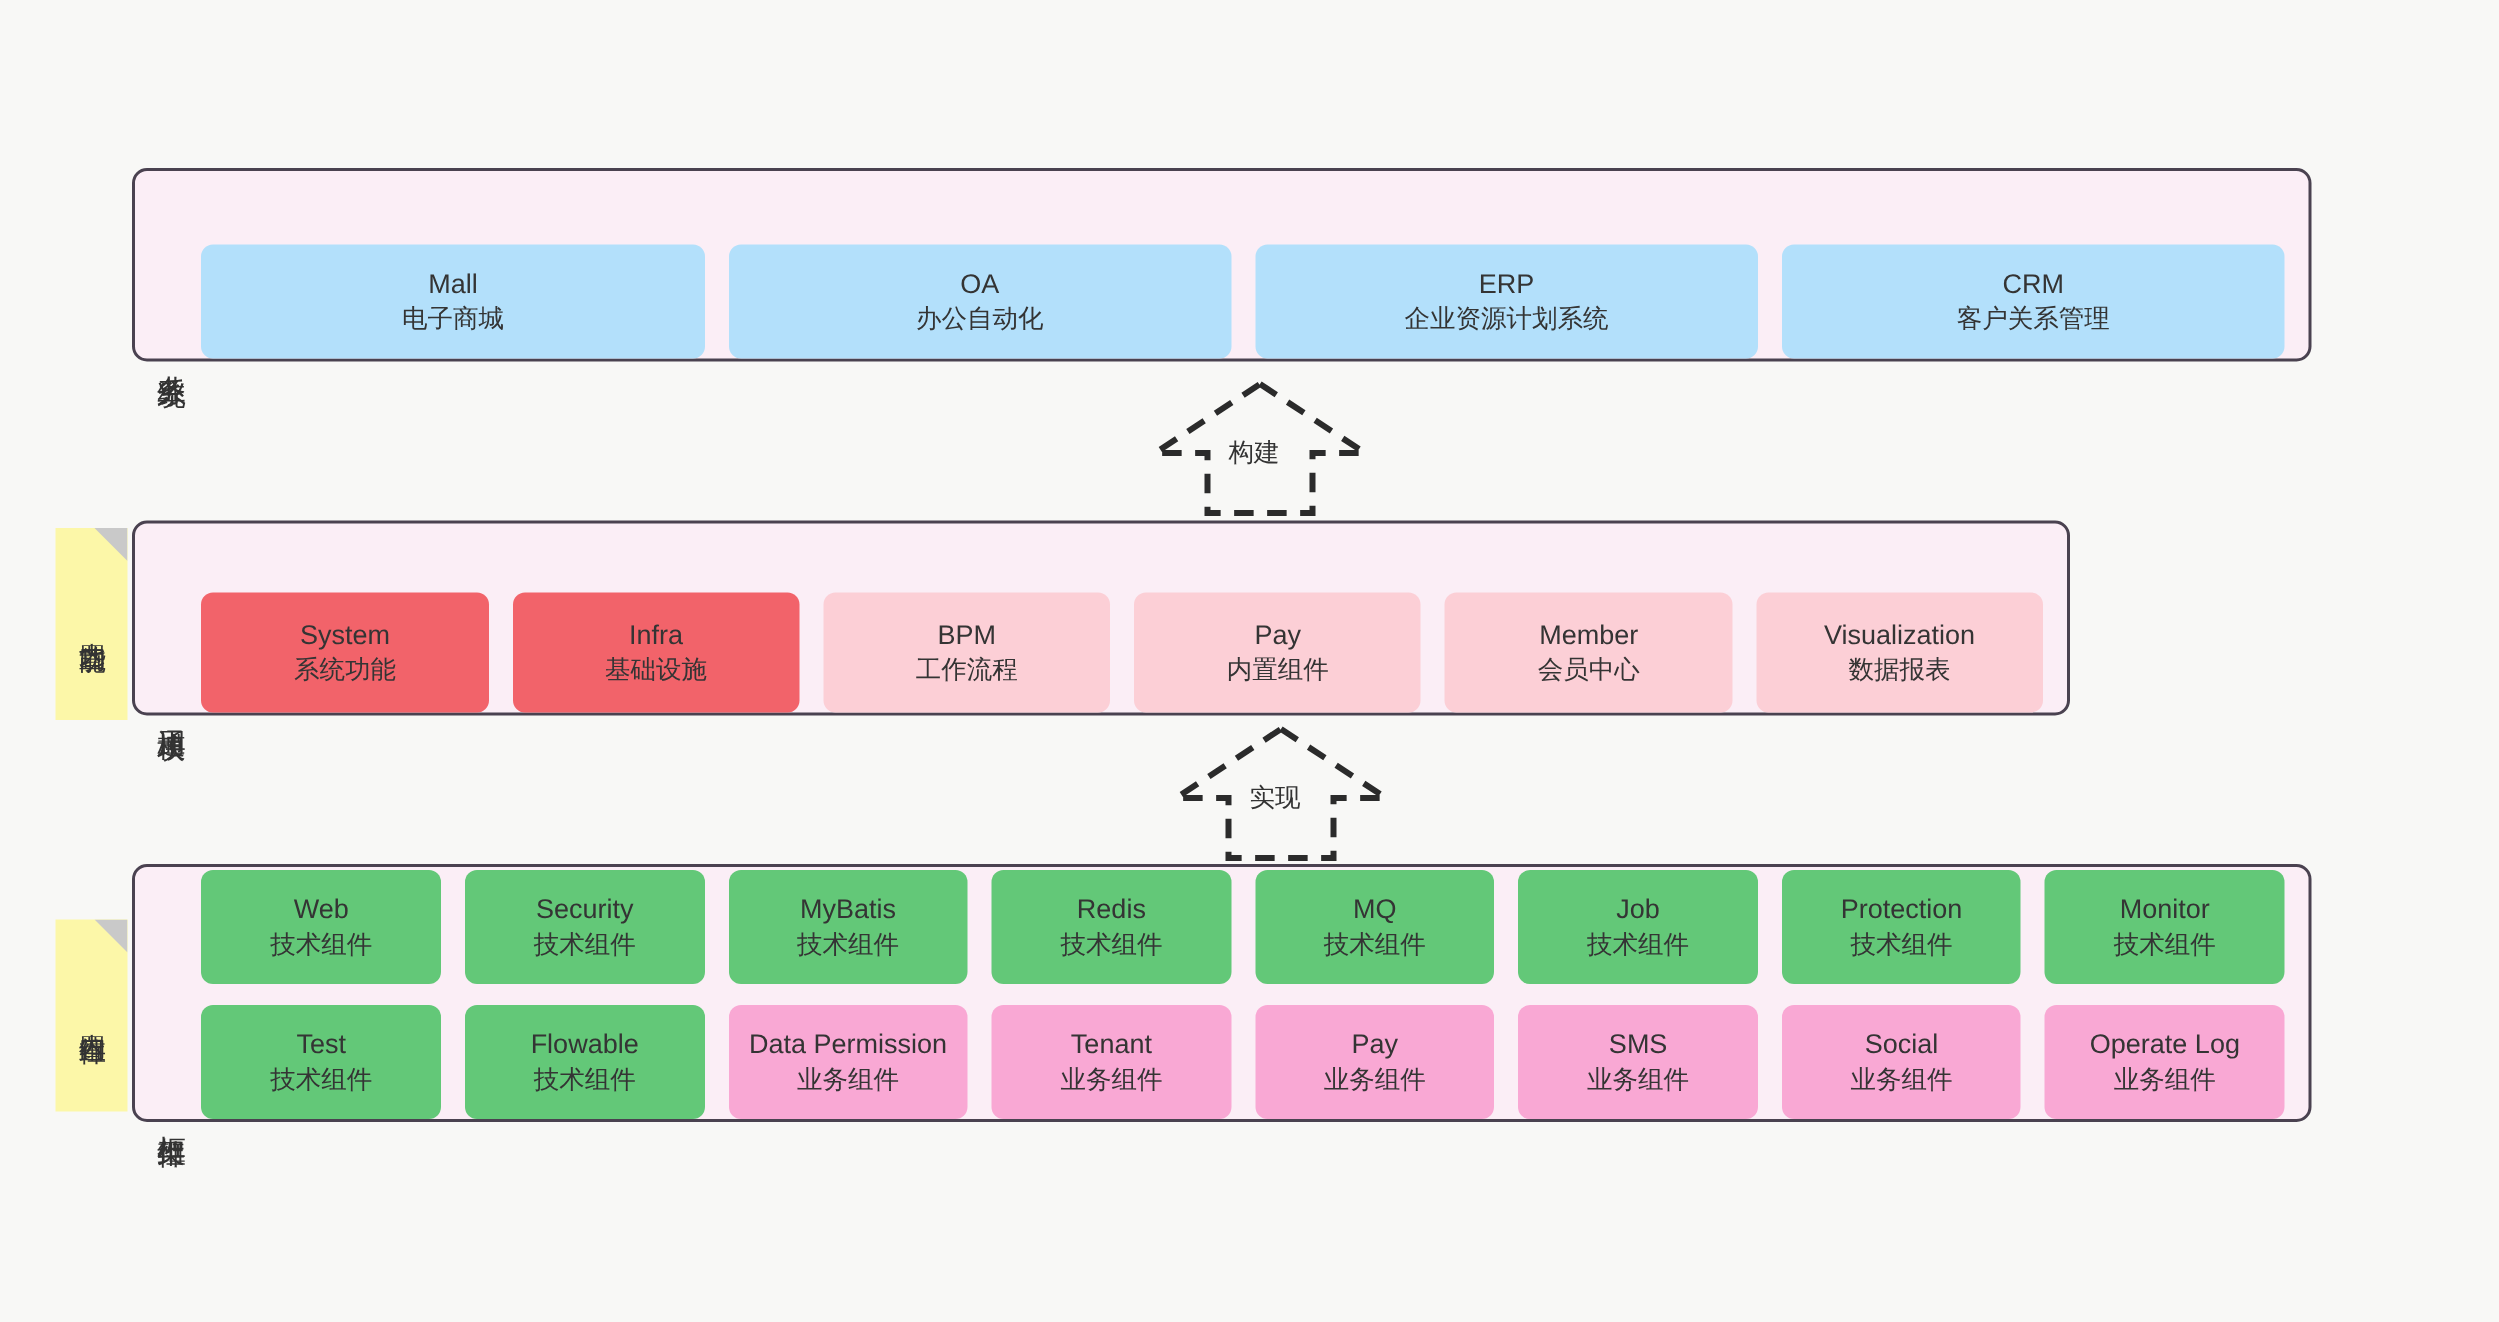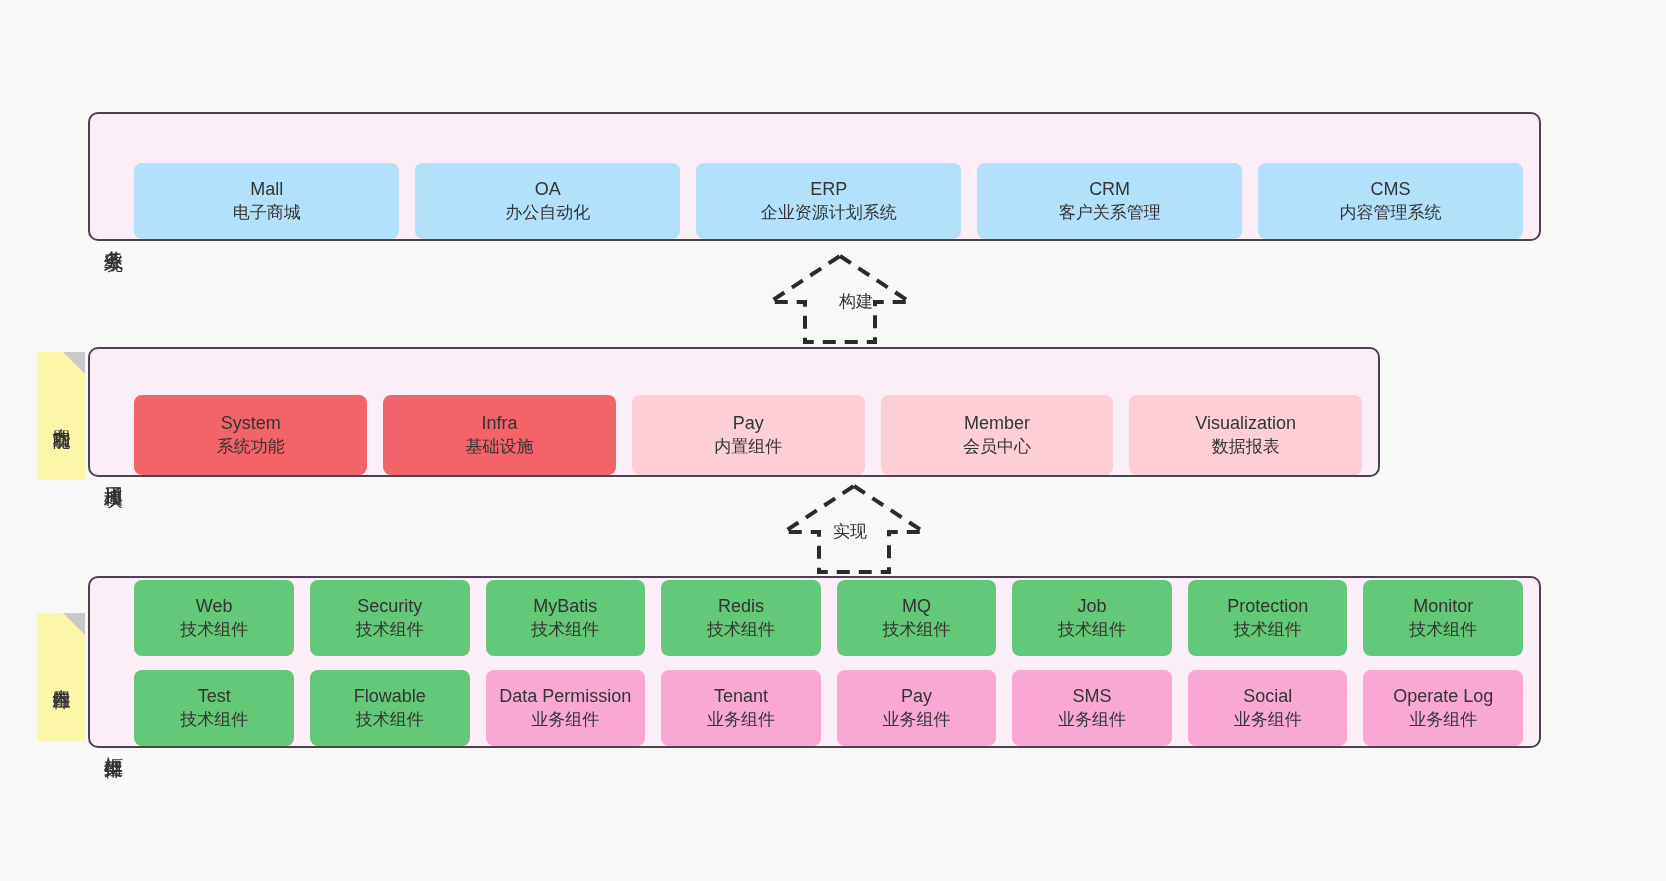--- a/index.html
+++ b/index.html
@@ -149,21 +149,21 @@
   .arrow svg { display: block; overflow: visible; }
   .arrow-label {
     position: absolute;
     font-size: 17px;
     color: #333333;
     background: transparent;
     white-space: nowrap;
     user-select: none;
   }
   #arrow-build      { left: 755px; top: 252px; width: 170px; height: 90px; }
-  #arrow-build .arrow-label   { left: 64px; top: 38px; margin-left: 20px; }
+  #arrow-build .arrow-label   { left: 64px; top: 38px; }
   #arrow-implement  { left: 769px; top: 482px; width: 170px; height: 90px; }
   #arrow-implement .arrow-label { left: 64px; top: 38px; }
 </style>
 </head>
 <body>
 
 <div class="canvas">
 
   <div class="layer" id="layer-business">
     <div class="layer-caption">业务系统</div>
@@ -183,24 +183,20 @@
         <div class="card blue">
           <span class="en">ERP</span>
           <span class="cn">企业资源计划系统</span>
         </div>
 
         <div class="card blue">
           <span class="en">CRM</span>
           <span class="cn">客户关系管理</span>
         </div>
 
-        <div class="card blue">
-          <span class="en">CMS</span>
-          <span class="cn">内容管理系统</span>
-        </div>
 
 
       </div>
     </div>
   </div>
 
   <div class="arrow" id="arrow-build">
     <svg width="170" height="90" viewBox="0 0 170 90">
       <path d="M 85 4 L 155 50 L 120 50 L 120 90 L 50 90 L 50 50 L 15 50 Z" fill="none" stroke="#2b2b2b" stroke-width="4" stroke-dasharray="13 9" stroke-linejoin="miter"></path>
     </svg>
@@ -220,20 +216,24 @@
         <div class="card red">
           <span class="en">System</span>
           <span class="cn">系统功能</span>
         </div>
 
         <div class="card red">
           <span class="en">Infra</span>
           <span class="cn">基础设施</span>
         </div>
 
+        <div class="card pink">
+          <span class="en">BPM</span>
+          <span class="cn">工作流程</span>
+        </div>
 
         <div class="card pink">
           <span class="en">Pay</span>
           <span class="cn">内置组件</span>
         </div>
 
         <div class="card pink">
           <span class="en">Member</span>
           <span class="cn">会员中心</span>
         </div>

